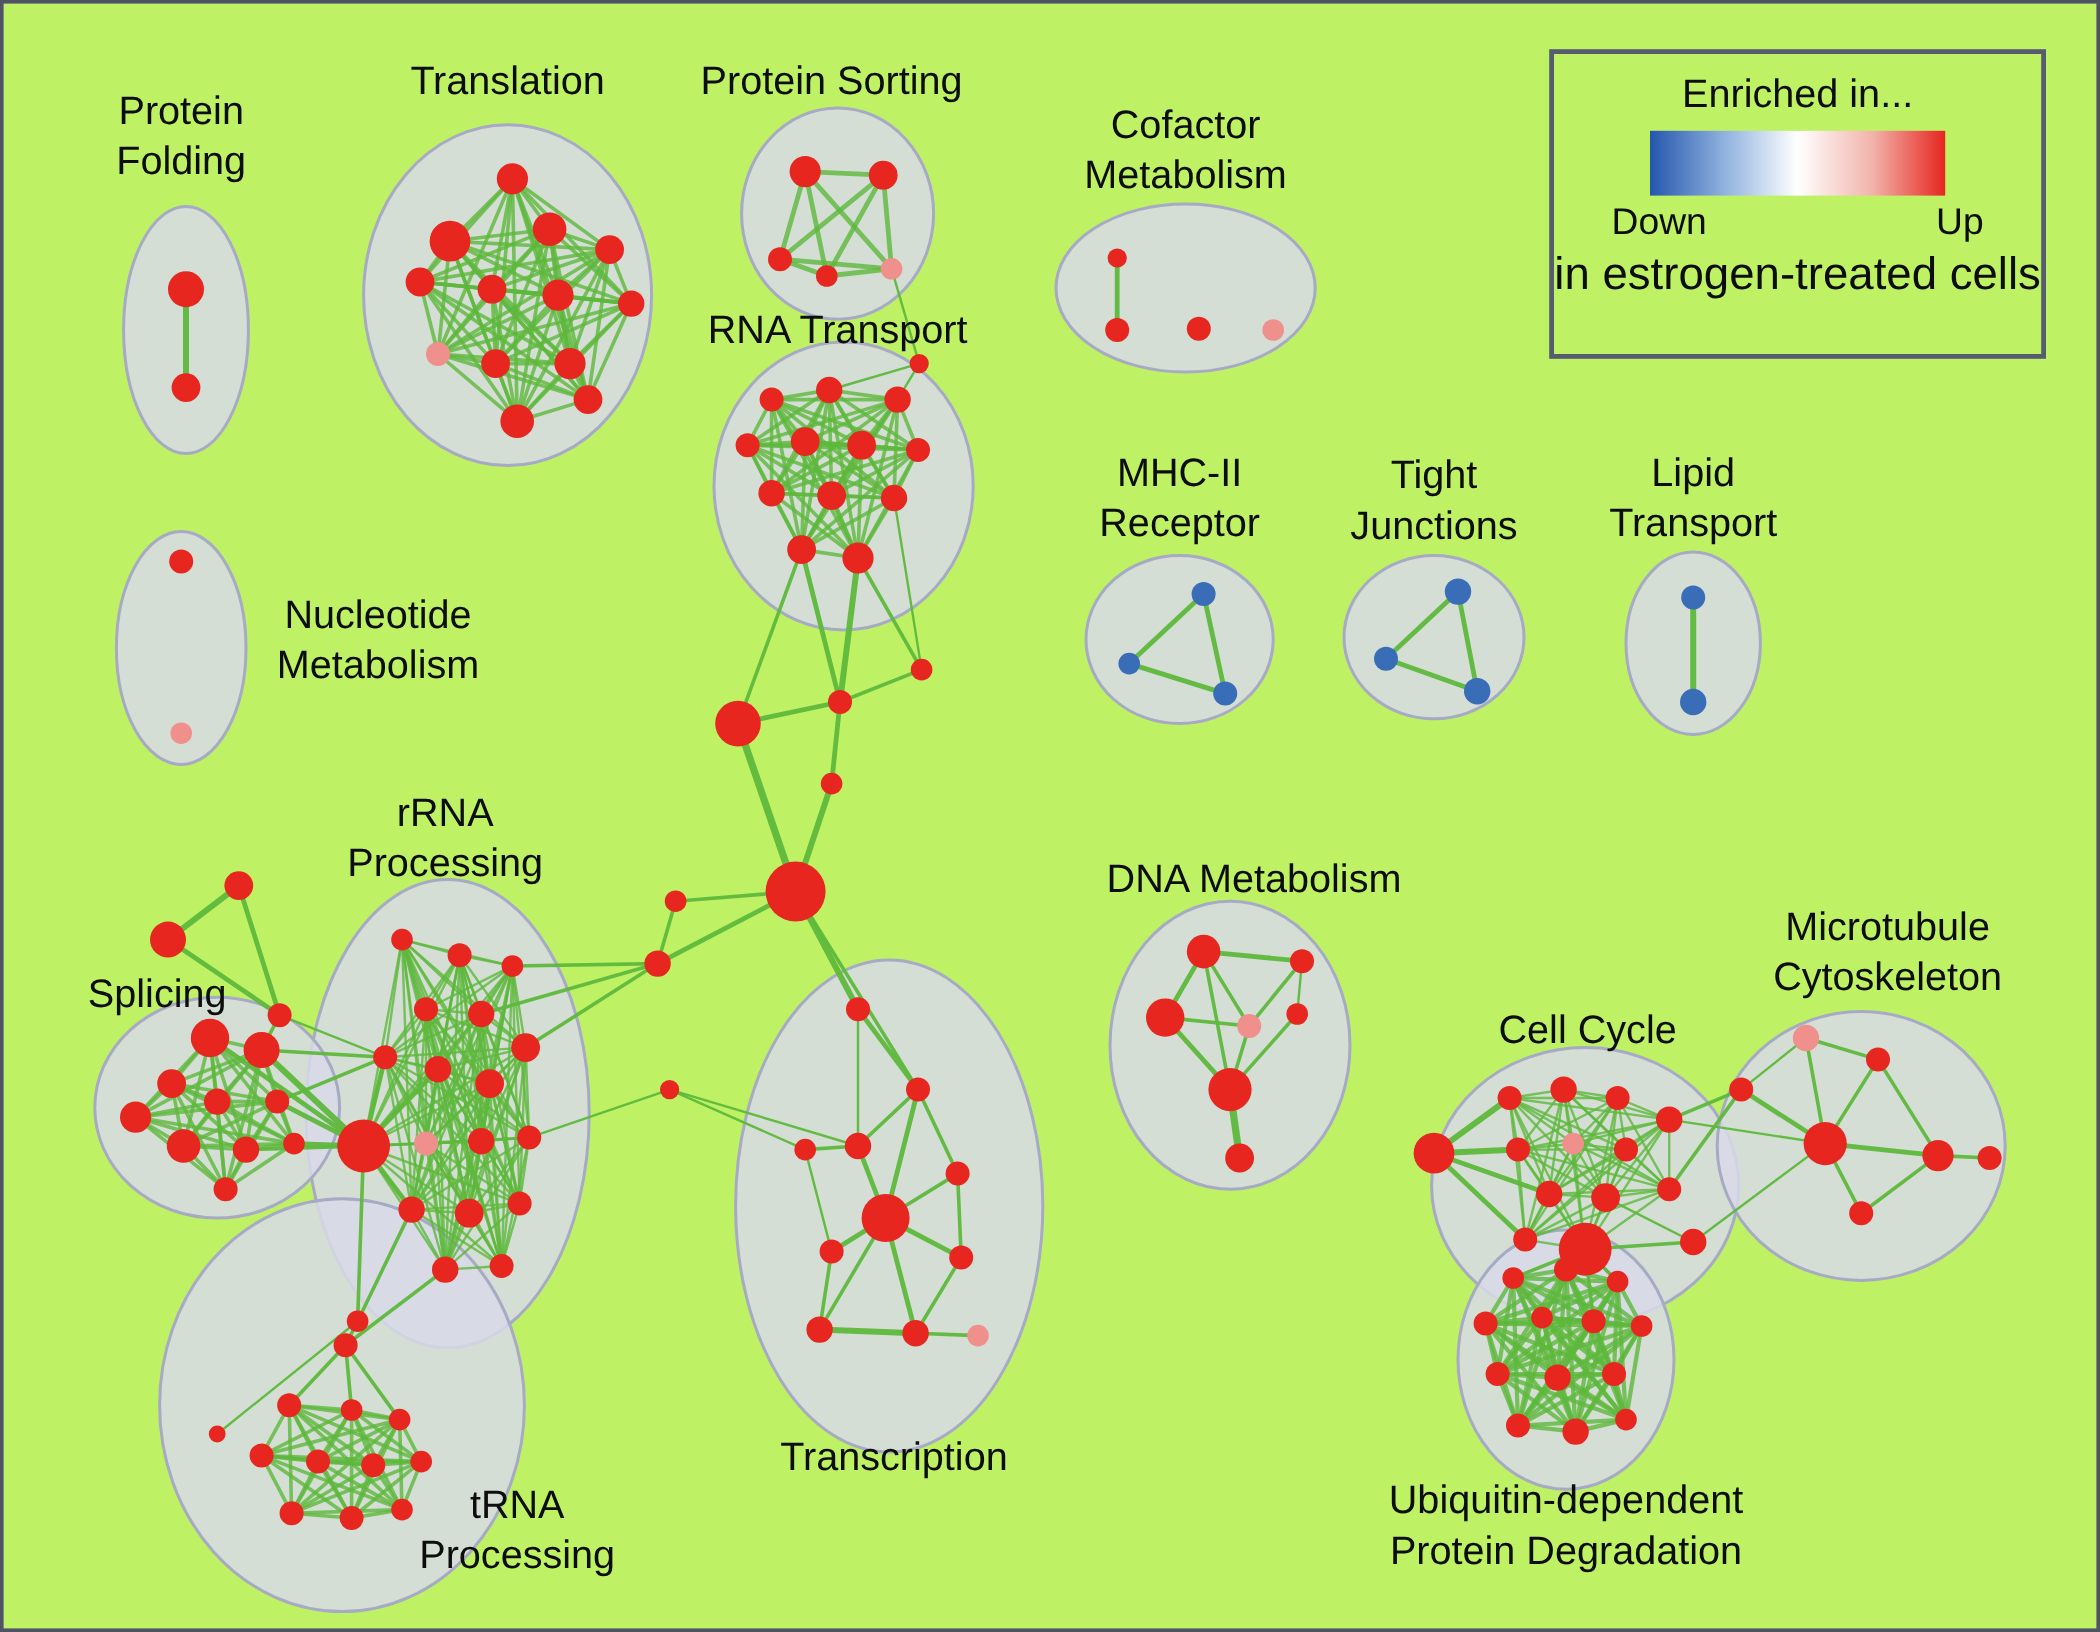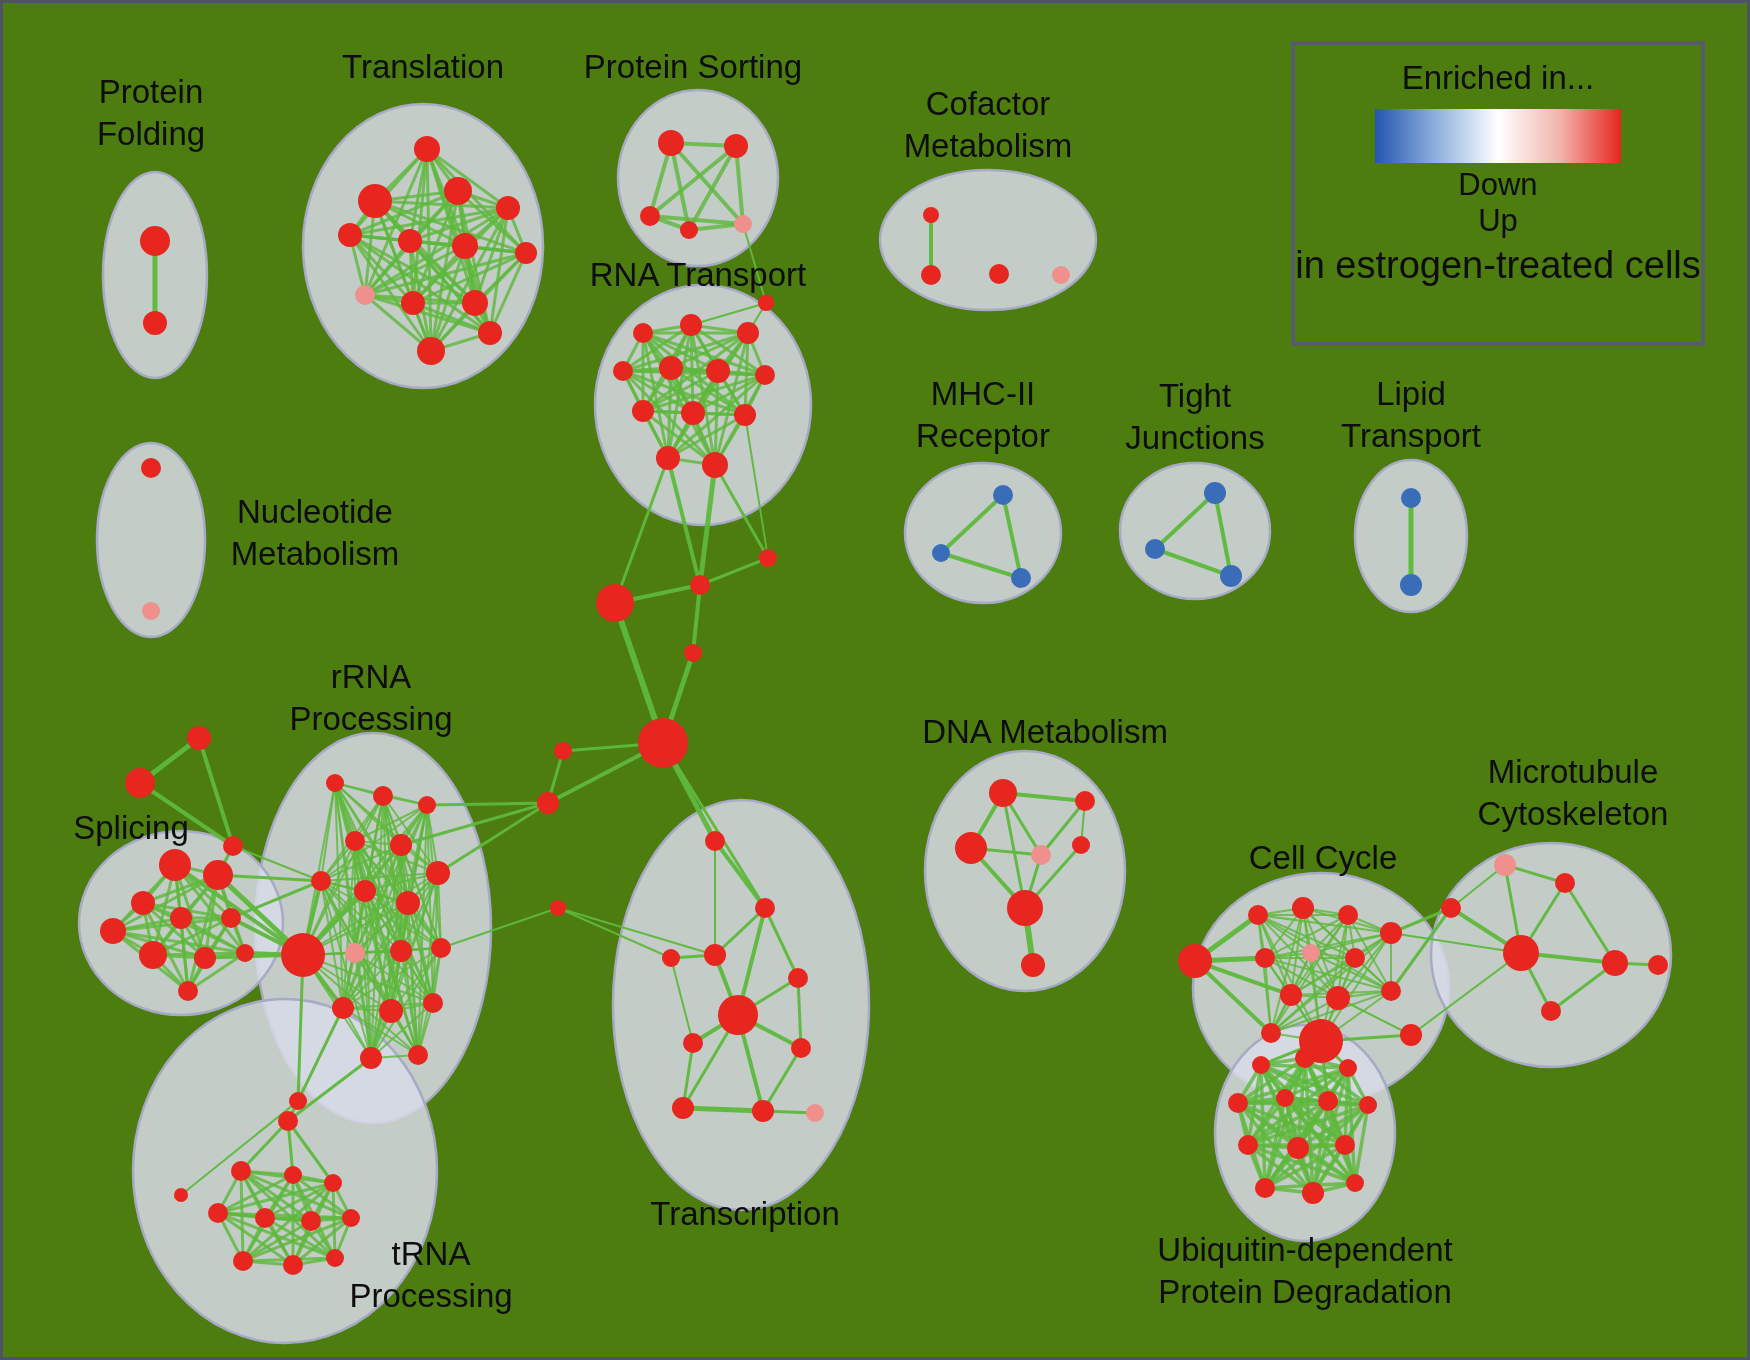--- a/index.html
+++ b/index.html
@@ -22,55 +22,54 @@
     left: 0; top: 0;
   }
   #network-svg text {
     font-family: "Liberation Sans", sans-serif;
   }
   .legend {
     position: absolute;
     left: 1288px;
     top: 38px;
     width: 414px;
-    height: 305px;
+    height: 258px;
     box-sizing: border-box;
     border: 4px solid #565b70;
     text-align: center;
     color: #0d0d0d;
   }
   .legend-title {
     font-size: 33px;
     margin-top: 14px;
   }
   .legend-gradient {
     width: 246px;
     height: 54px;
     margin: 12px auto 0 auto;
   }
   .legend-ends {
     display: flex;
     justify-content: space-between;
     width: 310px;
     margin: 4px auto 0 auto;
     font-size: 31px;
-    flex-direction: column;
   }
   .legend-caption {
     font-size: 38px;
     line-height: 37px;
   }
   .legend-caption.first {
     margin-top: 8px;
   }
 </style>
 </head>
 <body>
 
-<div id="figure" style="background: #4d7c0f; border-color: rgb(78, 83, 102);">
+<div id="figure" style="background: #bef264; border-color: rgb(78, 83, 102);">
   <svg id="network-svg" width="1750" height="1360" viewBox="0 0 1750 1360">
       <ellipse cx="152" cy="272" rx="52" ry="103" fill="#d8dae8" fill-opacity="0.85" stroke="#a6aac4" stroke-width="2.5"></ellipse>
       <ellipse cx="420" cy="243" rx="120" ry="142" fill="#d8dae8" fill-opacity="0.85" stroke="#a6aac4" stroke-width="2.5"></ellipse>
       <ellipse cx="695" cy="175" rx="80" ry="88" fill="#d8dae8" fill-opacity="0.85" stroke="#a6aac4" stroke-width="2.5"></ellipse>
       <ellipse cx="985" cy="237" rx="108" ry="70" fill="#d8dae8" fill-opacity="0.85" stroke="#a6aac4" stroke-width="2.5"></ellipse>
       <ellipse cx="700" cy="402" rx="108" ry="120" fill="#d8dae8" fill-opacity="0.85" stroke="#a6aac4" stroke-width="2.5"></ellipse>
       <ellipse cx="148" cy="537" rx="54" ry="97" fill="#d8dae8" fill-opacity="0.85" stroke="#a6aac4" stroke-width="2.5"></ellipse>
       <ellipse cx="980" cy="530" rx="78" ry="70" fill="#d8dae8" fill-opacity="0.85" stroke="#a6aac4" stroke-width="2.5"></ellipse>
       <ellipse cx="1192" cy="528" rx="75" ry="68" fill="#d8dae8" fill-opacity="0.85" stroke="#a6aac4" stroke-width="2.5"></ellipse>
       <ellipse cx="1408" cy="533" rx="56" ry="76" fill="#d8dae8" fill-opacity="0.85" stroke="#a6aac4" stroke-width="2.5"></ellipse>

